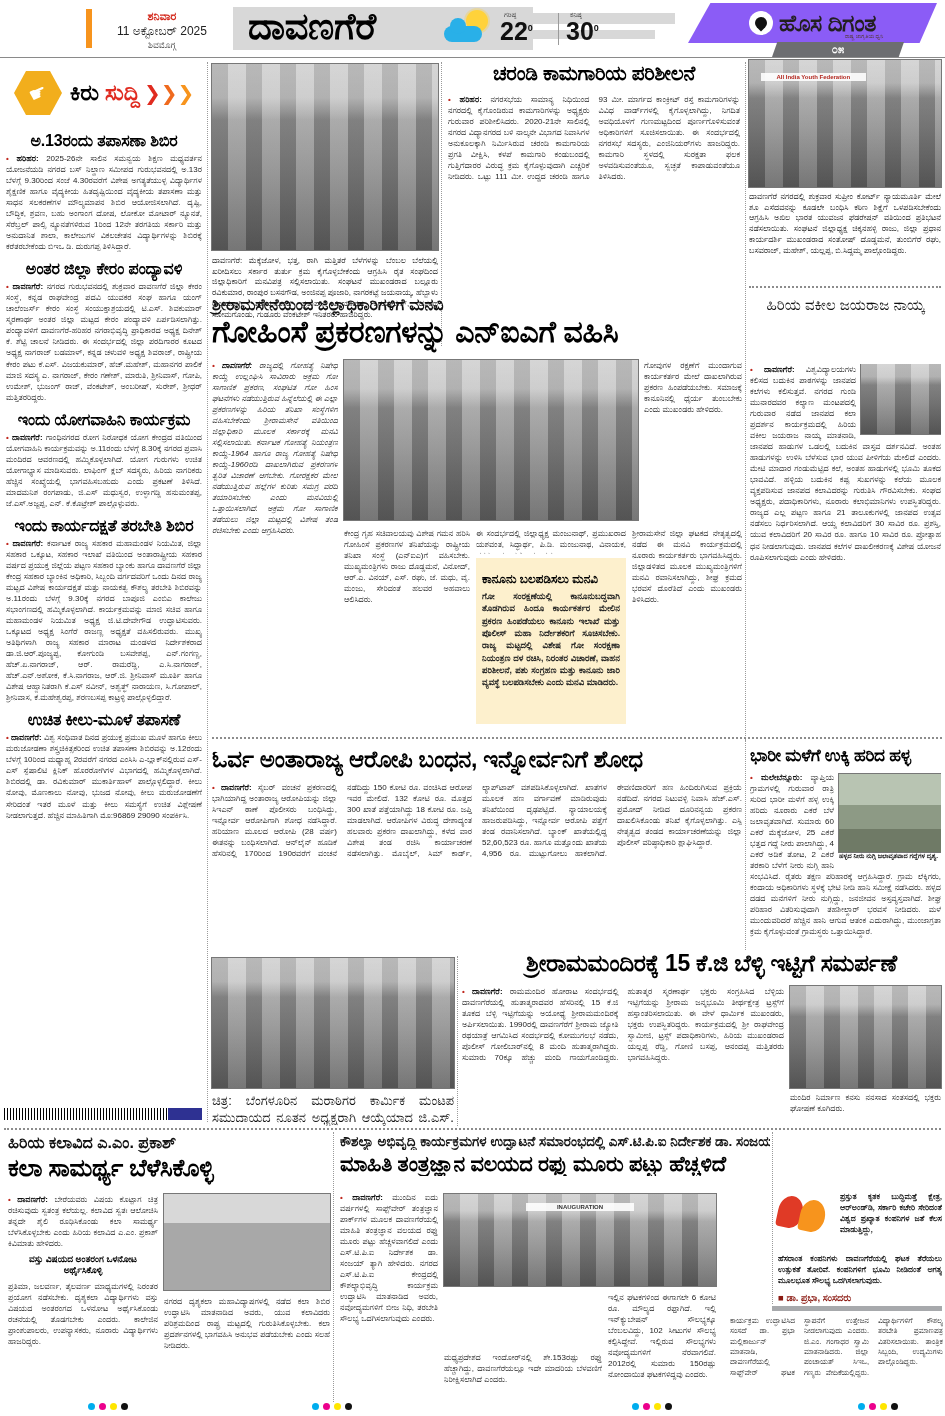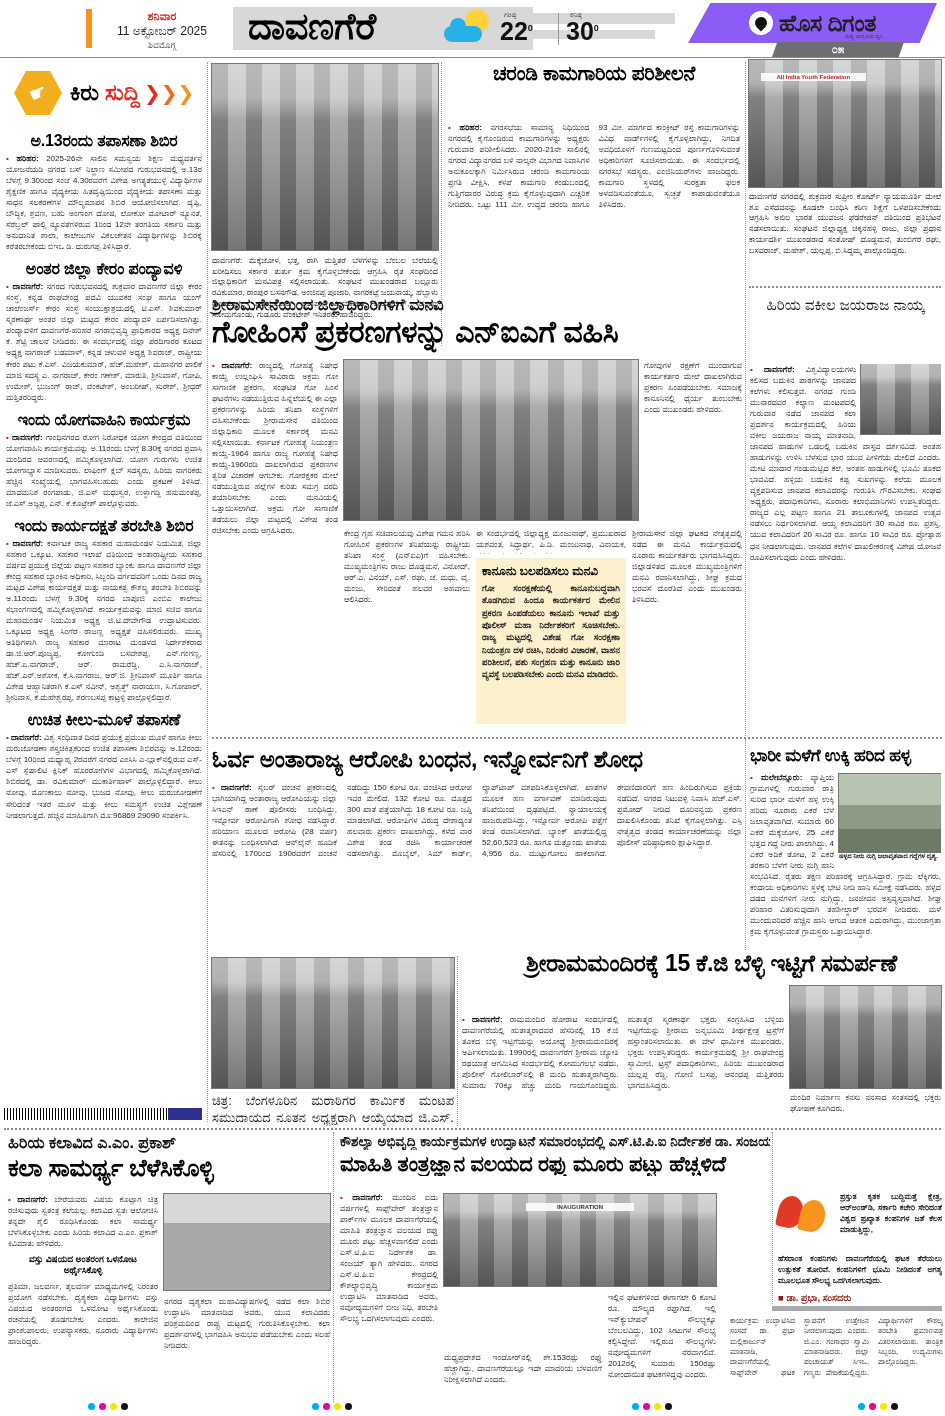--- a/index.html
+++ b/index.html
@@ -19,27 +19,27 @@
       repeating-linear-gradient(90deg, rgba(20,20,20,.30) 0 16px, rgba(150,150,150,.18) 16px 34px),
       linear-gradient(180deg,#c9c9c9 0,#9b9b9b 55%,#6f6f6f 100%);
       outline:1px solid #777; overflow:hidden; }
   .banner { position:absolute; left:6%; top:10%; width:55%; background:rgba(255,255,255,.88);
       color:#b3261e; font-size:6px; font-weight:bold; text-align:center; padding:1px 2px; }
   .kiru-h3 { font-size:16px; font-weight:800; text-align:center; color:#000; margin:8px 0 3px; letter-spacing:-0.2px;}
   .hex { width:48px; height:44px; background:#f2ae1c; clip-path:polygon(25% 0,75% 0,100% 50%,75% 100%,25% 100%,0 50%);
          display:flex; align-items:center; justify-content:center; }
   .hex span { color:#fff; font-size:20px; transform:rotate(-24deg); }
   .chev { font-size:20px; font-weight:900; line-height:1; }
-  .ybox { background:#fdf0cd; padding:6px 6px; }
+  .ybox { background:#fdf0cd; padding:14px 6px; }
   .ybox h4 { font-size:12px; font-weight:900; color:#000; margin-bottom:4px; }
   .ybox p { font-size:8.5px; line-height:1.45; font-weight:600; text-align:justify; color:#222;}
   .bbox { background:#cfe3ed; padding:5px 6px; }
   .bbox .lbl { font-size:10px; font-weight:800; color:#14303f; text-align:center; line-height:1.3;
                border-bottom:1px dashed #5c6b73; padding-bottom:4px;}
-  .cols2 { column-count:2; column-gap:9px;margin-top:28px; }
+  .cols2 { column-count:2; column-gap:9px; }
   .cols3 { column-count:3; column-gap:9px; }
   .cols4 { column-count:4; column-gap:10px; }
   .regdots { display:flex; gap:4px; }
   .regdots i { width:7px; height:7px; border-radius:50%; display:block; }
   .barcode { background:repeating-linear-gradient(90deg,#000 0 1px,transparent 1px 3px); }
   .qmark { width:25px; height:32px; border-radius:50% 50% 50% 4px; transform:rotate(12deg); }
 </style>
 </head>
 <body>
 
@@ -131,21 +131,21 @@
   </div>
 
   <div class="abs photo" style="left:749px;top:60px;width:192px;height:127px;">
     <div class="banner">All India Youth Federation</div>
   </div>
   <div class="abs cap" style="left:749px;top:192px;width:192px;height:88px;">ದಾವಣಗೆರೆ ನಗರದಲ್ಲಿ ಶುಕ್ರವಾರ ಸುಪ್ರೀಂ ಕೋರ್ಟ್ ನ್ಯಾಯಮೂರ್ತಿ ಮೇಲೆ ಶೂ ಎಸೆದವನನ್ನು ಕೂಡಲೇ ಬಂಧಿಸಿ ಕಠಿಣ ಶಿಕ್ಷೆಗೆ ಒಳಪಡಿಸಬೇಕೆಂದು ಆಗ್ರಹಿಸಿ ಅಖಿಲ ಭಾರತ ಯುವಜನ ಫೆಡರೇಷನ್ ವತಿಯಿಂದ ಪ್ರತಿಭಟನೆ ನಡೆಸಲಾಯಿತು. ಸಂಘಟನೆ ಜಿಲ್ಲಾಧ್ಯಕ್ಷ ಚಿಕ್ಕನಹಳ್ಳಿ ರಾಜು, ಜಿಲ್ಲಾ ಪ್ರಧಾನ ಕಾರ್ಯದರ್ಶಿ ಮುಖಂಡರಾದ ಸಂತೋಷ್ ದೊಡ್ಡಮನೆ, ತುಂಬಿಗೆರೆ ರಘು, ಬಸವರಾಜ್, ಮಹೇಶ್, ಯಲ್ಲಪ್ಪ, ಬಿ.ಸಿದ್ದಮ್ಮ ಪಾಲ್ಗೊಂಡಿದ್ದರು.</div>
   <div class="abs hdot" style="left:749px;top:286px;width:192px;"></div>
 
   <div class="abs" style="left:212px;top:296px;font-size:16px;font-weight:600;color:#111;">ಶ್ರೀರಾಮಸೇನೆಯಿಂದ ಜಿಲ್ಲಾಧಿಕಾರಿಗಳಿಗೆ ಮನವಿ</div>
   <div class="abs hl" style="left:212px;top:316px;width:532px;font-size:30px;line-height:1.05;">ಗೋಹಿಂಸೆ ಪ್ರಕರಣಗಳನ್ನು ಎನ್‌ಐಎಗೆ ವಹಿಸಿ</div>
-  <div class="abs bt" style="left:212px;top:360px;width:126px;height:366px;">
+  <div class="abs bt" style="left:212px;top:360px;width:126px;height:366px;font-style:italic;">
     <span class="dl">ದಾವಣಗೆರೆ:</span> <span>ರಾಜ್ಯದಲ್ಲಿ ಗೋಹತ್ಯೆ ನಿಷೇಧ ಕಾಯ್ದೆ ಉಲ್ಲಂಘಿಸಿ ಸಾವಿರಾರು ಅಕ್ರಮ ಗೋ ಸಾಗಾಣಿಕೆ ಪ್ರಕರಣ, ಸಂಘಟಿತ ಗೋ ಹಿಂಸೆ ಘಟನೆಗಳು ನಡೆಯುತ್ತಿರುವ ಹಿನ್ನೆಲೆಯಲ್ಲಿ ಈ ಎಲ್ಲಾ ಪ್ರಕರಣಗಳನ್ನು ಹಿರಿಯ ತನಿಖಾ ಸಂಸ್ಥೆಗಳಿಗೆ ವಹಿಸಬೇಕೆಂದು ಶ್ರೀರಾಮಸೇನೆ ವತಿಯಿಂದ ಜಿಲ್ಲಾಧಿಕಾರಿ ಮೂಲಕ ಸರ್ಕಾರಕ್ಕೆ ಮನವಿ ಸಲ್ಲಿಸಲಾಯಿತು. ಕರ್ನಾಟಕ ಗೋಹತ್ಯೆ ನಿಯಂತ್ರಣ ಕಾಯ್ದೆ-1964 ಹಾಗೂ ರಾಜ್ಯ ಗೋಹತ್ಯೆ ನಿಷೇಧ ಕಾಯ್ದೆ-1960ರಡಿ ದಾಖಲಾಗಿರುವ ಪ್ರಕರಣಗಳ ತ್ವರಿತ ವಿಚಾರಣೆ ಆಗಬೇಕು. ಗೋರಕ್ಷಕರ ಮೇಲೆ ನಡೆಯುತ್ತಿರುವ ಹಲ್ಲೆಗಳ ಕುರಿತು ಸಮಗ್ರ ವರದಿ ತಯಾರಿಸಬೇಕು ಎಂದು ಮನವಿಯಲ್ಲಿ ಒತ್ತಾಯಿಸಲಾಗಿದೆ. ಅಕ್ರಮ ಗೋ ಸಾಗಾಣಿಕೆ ತಡೆಯಲು ಜಿಲ್ಲಾ ಮಟ್ಟದಲ್ಲಿ ವಿಶೇಷ ತಂಡ ರಚಿಸಬೇಕು ಎಂದು ಆಗ್ರಹಿಸಿದರು.</span>
   </div>
   <div class="abs photo" style="left:344px;top:360px;width:294px;height:160px;"></div>
   <div class="abs bt" style="left:644px;top:360px;width:98px;height:160px;">ಗೋವುಗಳ ರಕ್ಷಣೆಗೆ ಮುಂದಾಗುವ ಕಾರ್ಯಕರ್ತರ ಮೇಲೆ ದಾಖಲಾಗಿರುವ ಪ್ರಕರಣ ಹಿಂಪಡೆಯಬೇಕು. ಸಮಾಜಕ್ಕೆ ಕಾನೂನಿನಲ್ಲಿ ಧೈರ್ಯ ತುಂಬಬೇಕು ಎಂದು ಮುಖಂಡರು ಹೇಳಿದರು.</div>
   <div class="abs bt" style="left:344px;top:528px;width:126px;height:198px;">ಕೇಂದ್ರ ಗೃಹ ಸಚಿವಾಲಯವು ವಿಶೇಷ ಗಮನ ಹರಿಸಿ ಗೋಹಿಂಸೆ ಪ್ರಕರಣಗಳ ತನಿಖೆಯನ್ನು ರಾಷ್ಟ್ರೀಯ ತನಿಖಾ ಸಂಸ್ಥೆ (ಎನ್‌ಐಎ)ಗೆ ವಹಿಸಬೇಕು. ಮುಖ್ಯಮಂತ್ರಿಗಳು ರಾಜು ದೊಡ್ಡಮನೆ, ವಿನೋದ್, ಆರ್.ಎ. ವಿನಯ್, ಎಸ್. ರಘು, ಜೆ. ಮಧು, ವೈ. ಮಂಜು, ಸೇರಿದಂತೆ ಹಲವರ ಅಹವಾಲು ಆಲಿಸಿದರು.</div>
   <div class="abs" style="left:476px;top:528px;width:150px;height:198px;">
     <div class="bt" style="height:26px;">ಈ ಸಂದರ್ಭದಲ್ಲಿ ಜಿಲ್ಲಾಧ್ಯಕ್ಷ ಮಂಜುನಾಥ್, ಪ್ರಮುಖರಾದ ಯಶವಂತ, ಸಿದ್ಧಾರ್ಥ, ಪಿ.ಡಿ. ಮಂಜುನಾಥ, ವಿನಾಯಕ, ಪರಶುರಾಮ, ಪ್ರಮೋದ ಇದ್ದರು.</div>
     <div class="ybox" style="margin-top:4px;height:166px;overflow:hidden;">
       <h4>ಕಾನೂನು ಬಲಪಡಿಸಲು ಮನವಿ</h4>
       <p>ಗೋ ಸಂರಕ್ಷಣೆಯಲ್ಲಿ ಕಾನೂನುಬದ್ಧವಾಗಿ ತೊಡಗಿರುವ ಹಿಂದೂ ಕಾರ್ಯಕರ್ತರ ಮೇಲಿನ ಪ್ರಕರಣ ಹಿಂಪಡೆಯಲು ಕಾನೂನು ಇಲಾಖೆ ಮತ್ತು ಪೊಲೀಸ್ ಮಹಾ ನಿರ್ದೇಶಕರಿಗೆ ಸೂಚಿಸಬೇಕು. ರಾಜ್ಯ ಮಟ್ಟದಲ್ಲಿ ವಿಶೇಷ ಗೋ ಸಂರಕ್ಷಣಾ ನಿಯಂತ್ರಣ ದಳ ರಚಿಸಿ, ನಿರಂತರ ವಿಚಾರಣೆ, ವಾಹನ ಪರಿಶೀಲನೆ, ಪಶು ಸಂಗ್ರಹಣ ಮತ್ತು ಕಾನೂನು ಜಾರಿ ವ್ಯವಸ್ಥೆ ಬಲಪಡಿಸಬೇಕು ಎಂದು ಮನವಿ ಮಾಡಿದರು.</p>
@@ -213,21 +213,21 @@
     <div class="banner" style="left:30%;width:40%;color:#333;">INAUGURATION</div>
   </div>
   <div class="abs bt" style="left:444px;top:1352px;width:158px;height:48px;">ಮಧ್ಯಪ್ರದೇಶದ ಇಂದೋರ್‌ನಲ್ಲಿ ಶೇ.153ರಷ್ಟು ರಫ್ತು ಹೆಚ್ಚಾಗಿದ್ದು, ದಾವಣಗೆರೆಯಲ್ಲೂ ಇದೇ ಮಾದರಿಯ ಬೆಳವಣಿಗೆ ನಿರೀಕ್ಷಿಸಲಾಗಿದೆ ಎಂದರು.</div>
   <div class="abs bt" style="left:608px;top:1292px;width:108px;height:108px;">ಇಲ್ಲಿನ ಘಟಕಗಳಿಂದ ಈಗಾಗಲೇ 6 ಕೋಟಿ ರೂ. ಮೌಲ್ಯದ ರಫ್ತಾಗಿದೆ. ಇಲ್ಲಿ ಇನ್‌ಕ್ಯುಬೇಷನ್ ಸೌಲಭ್ಯಕ್ಕೂ ಬೆಂಬಲವಿದ್ದು, 102 ಸೀಟುಗಳ ಸೌಲಭ್ಯ ಕಲ್ಪಿಸಿದ್ದೇವೆ. ಇಲ್ಲಿರುವ ಸೌಲಭ್ಯಗಳು ನವೋದ್ಯಮಗಳಿಗೆ ನೆರವಾಗಲಿವೆ. 2012ರಲ್ಲಿ ಸುಮಾರು 150ರಷ್ಟು ನೋಂದಾಯಿತ ಘಟಕಗಳಿದ್ದವು ಎಂದರು.</div>
   <div class="abs vrule" style="left:772px;top:1132px;height:172px;"></div>
 
   <div class="abs" style="left:778px;top:1196px;width:56px;height:40px;">
     <div class="qmark" style="position:absolute;left:0;top:0;background:#e03a26;"></div>
     <div class="qmark" style="position:absolute;left:22px;top:4px;background:#f7941d;"></div>
   </div>
-  <div class="abs" style="left:840px;top:1192px;width:102px;height:60px;font-size:7.8px;line-height:1.4;font-weight:600;text-align:justify;overflow:hidden;color:#222;">ಪ್ರಸ್ತುತ ಕೃತಕ ಬುದ್ಧಿಮತ್ತೆ ಕ್ಷೇತ್ರ, ಆರ್‌ಅಂಡ್‌ಡಿ, ಸರ್ಕಾರಿ ಕಚೇರಿ ಸೇರಿದಂತೆ ವಿಶ್ವದ ಪ್ರಖ್ಯಾತ ಕಂಪನಿಗಳ ಜತೆ ಕೆಲಸ ಮಾಡುತ್ತಿದ್ದು,</div>
+  <div class="abs" style="left:840px;top:1192px;width:102px;height:60px;font-size:7.8px;line-height:1.4;font-weight:600;text-align:justify;overflow:hidden;color:#222;font-family:Liberation Serif, serif;">ಪ್ರಸ್ತುತ ಕೃತಕ ಬುದ್ಧಿಮತ್ತೆ ಕ್ಷೇತ್ರ, ಆರ್‌ಅಂಡ್‌ಡಿ, ಸರ್ಕಾರಿ ಕಚೇರಿ ಸೇರಿದಂತೆ ವಿಶ್ವದ ಪ್ರಖ್ಯಾತ ಕಂಪನಿಗಳ ಜತೆ ಕೆಲಸ ಮಾಡುತ್ತಿದ್ದು,</div>
   <div class="abs" style="left:778px;top:1254px;width:164px;height:38px;font-size:7.8px;line-height:1.4;font-weight:600;text-align:justify;overflow:hidden;color:#222;">ಹೆಸರಾಂತ ಕಂಪನಿಗಳು ದಾವಣಗೆರೆಯಲ್ಲಿ ಘಟಕ ತೆರೆಯಲು ಉತ್ಸುಕತೆ ತೋರಿವೆ. ಕಂಪನಿಗಳಿಗೆ ಭೂಮಿ ನೀಡಿದಂತೆ ಅಗತ್ಯ ಮೂಲಭೂತ ಸೌಲಭ್ಯ ಒದಗಿಸಲಾಗುವುದು.</div>
   <div class="abs" style="left:778px;top:1292px;font-size:9.5px;font-weight:800;color:#8b1a12;">
     <span>■</span> <span>ಡಾ. ಪ್ರಭಾ, ಸಂಸದರು</span>
   </div>
   <div class="abs" style="left:772px;top:1306px;width:170px;height:5px;background:#a7a9ac;"></div>
   <div class="abs bt cols3" style="left:730px;top:1316px;width:213px;height:84px;font-size:7.5px;">ಕಾರ್ಯಕ್ರಮ ಉದ್ಘಾಟಿಸಿದ ಸಂಸದೆ ಡಾ. ಪ್ರಭಾ ಮಲ್ಲಿಕಾರ್ಜುನ್ ಮಾತನಾಡಿ, ದಾವಣಗೆರೆಯಲ್ಲಿ ಸಾಫ್ಟ್‌ವೇರ್ ಘಟಕ ಸ್ಥಾಪನೆಗೆ ಉತ್ತೇಜನ ನೀಡಲಾಗುವುದು ಎಂದರು. ಜಿ.ಎಂ. ಗಂಗಾಧರ ಸ್ವಾಮಿ ಮಾತನಾಡಿದರು. ಜಿಲ್ಲಾ ಪಂಚಾಯತ್ ಸಿಇಒ, ಗಣ್ಯರು ವೇದಿಕೆಯಲ್ಲಿದ್ದರು. ವಿದ್ಯಾರ್ಥಿಗಳಿಗೆ ಕೌಶಲ್ಯ ತರಬೇತಿ ಪ್ರಮಾಣಪತ್ರ ವಿತರಿಸಲಾಯಿತು. ತಾಂತ್ರಿಕ ಸಿಬ್ಬಂದಿ, ಉದ್ಯಮಿಗಳು ಪಾಲ್ಗೊಂಡಿದ್ದರು.</div>
 
   <div class="abs regdots" style="left:88px;top:1403px;">
     <i style="background:#00adee;"></i>
       <i style="background:#ec008c;"></i>

